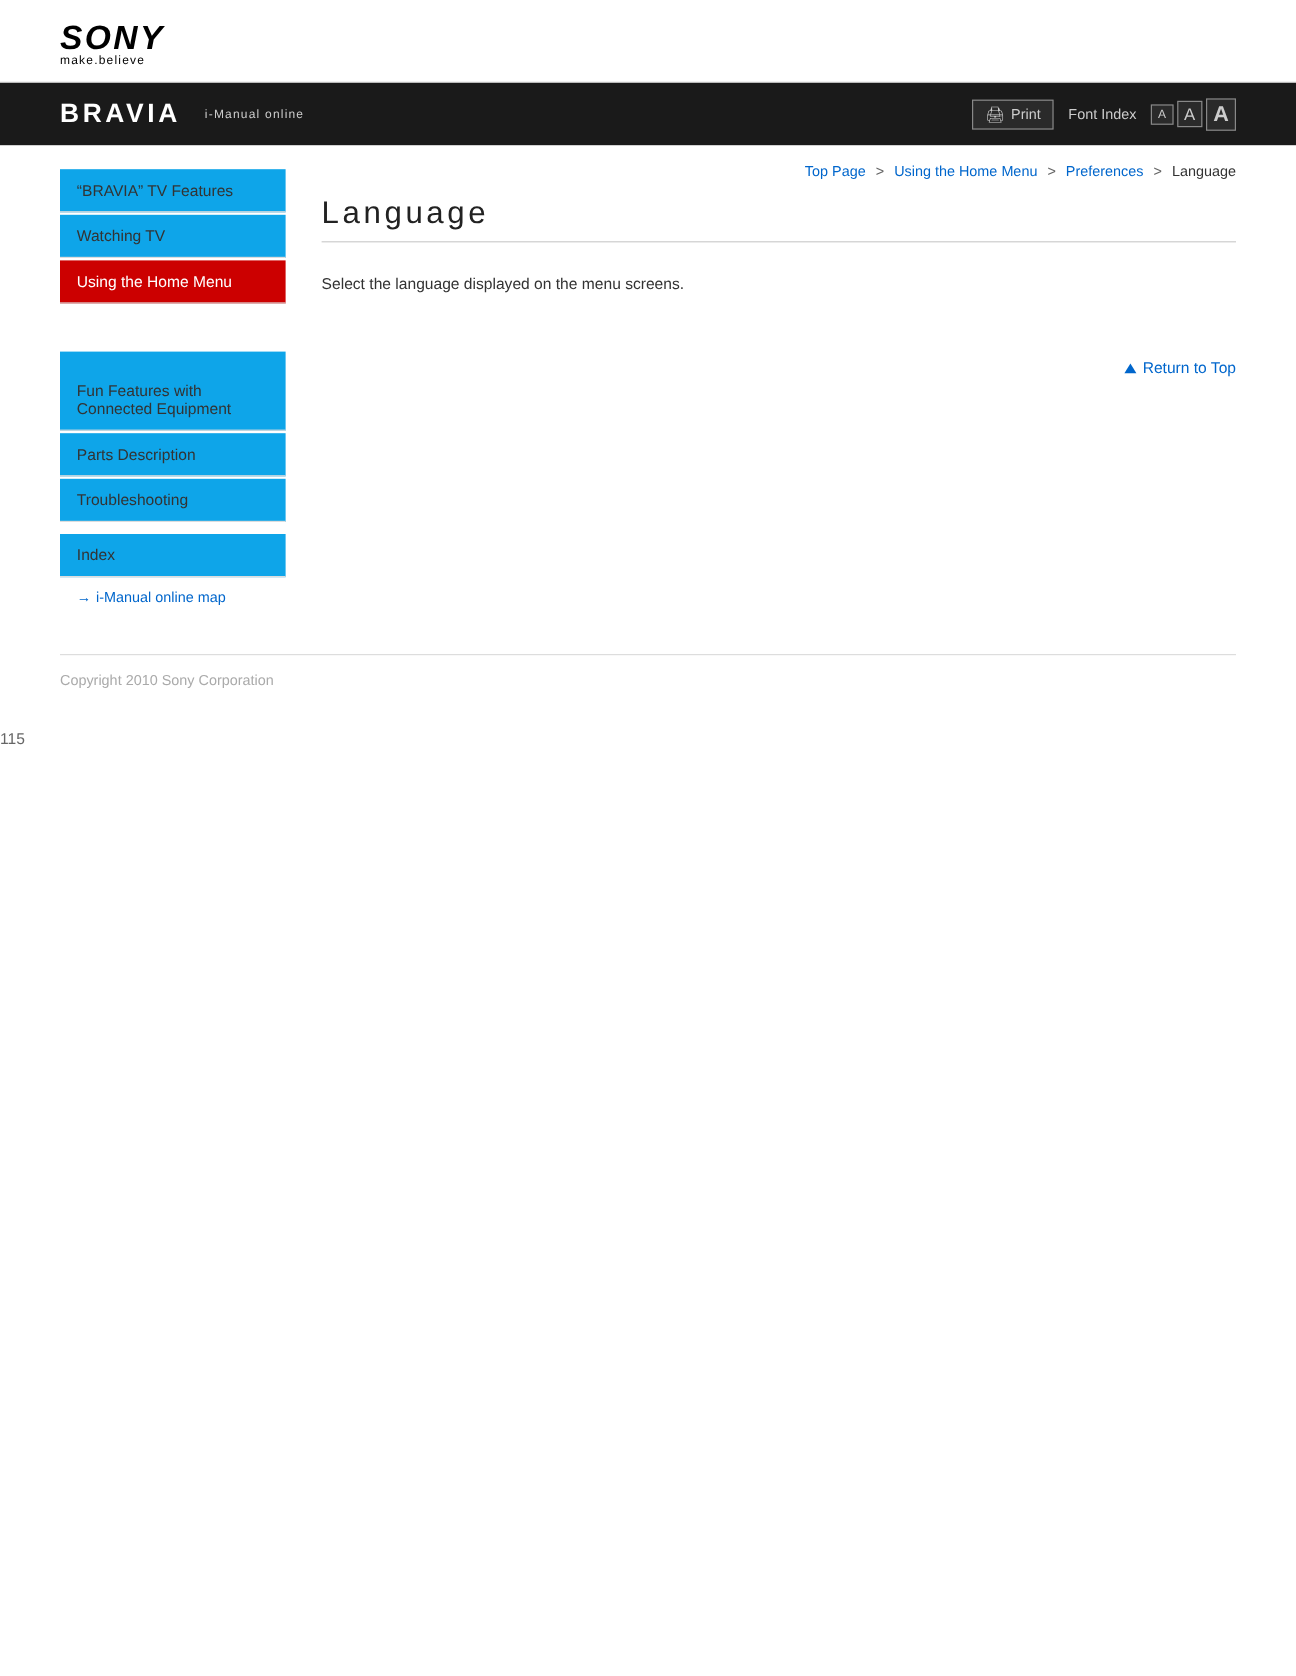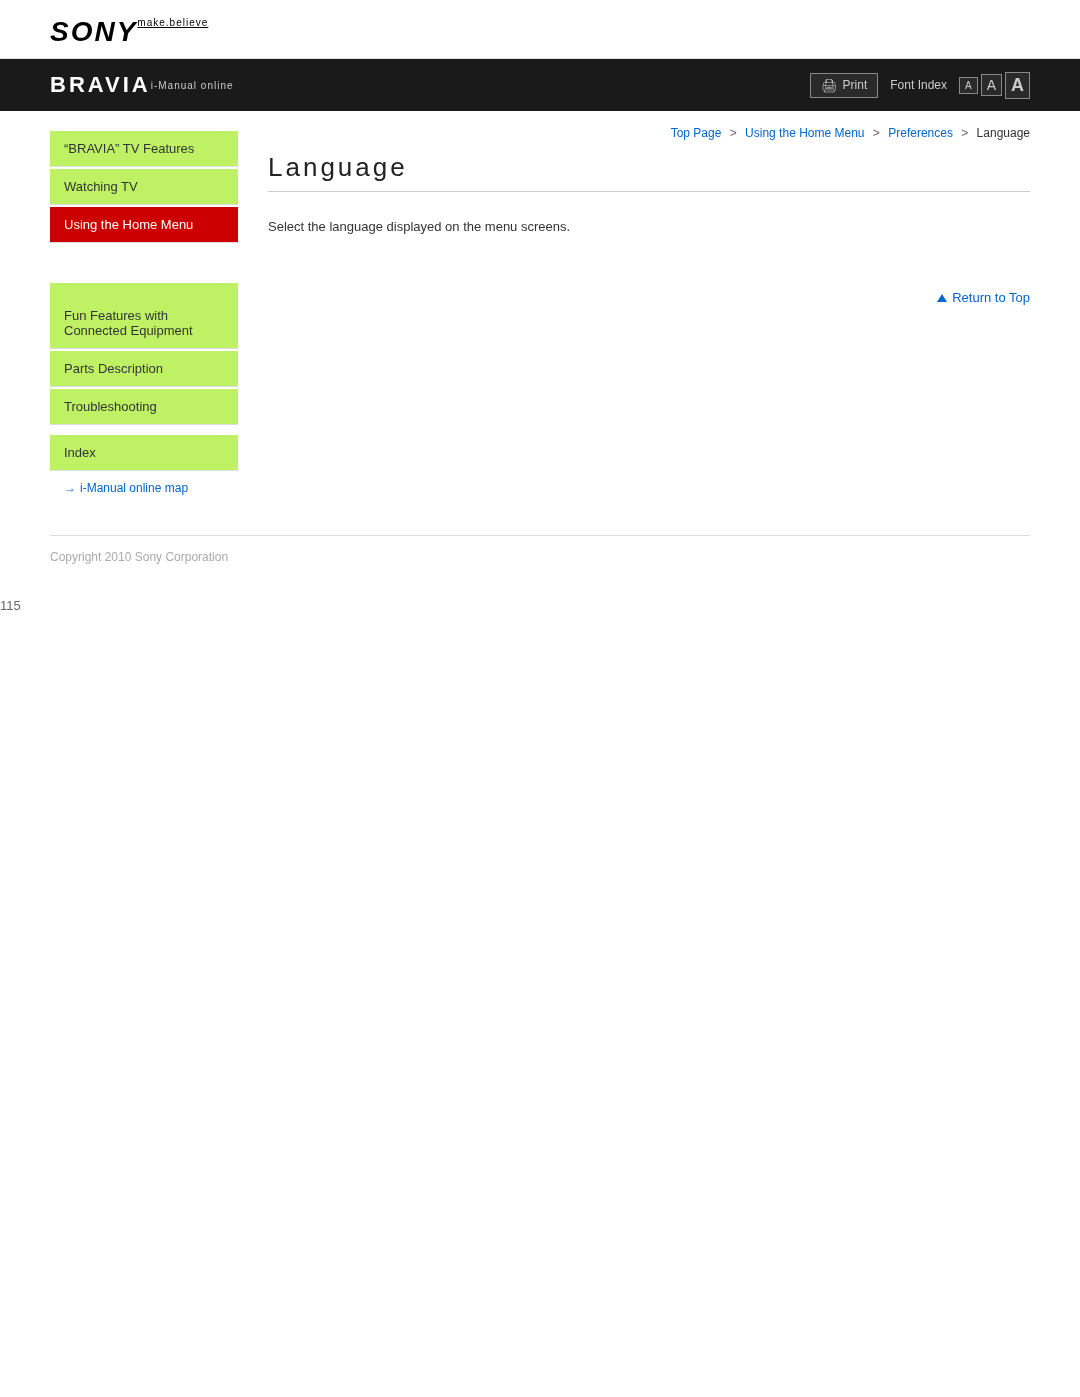--- a/index.html
+++ b/index.html
@@ -11,49 +11,49 @@
       min-height: 1397px;
     }
 
     
     .top-bar {
       padding: 18px 50px 12px 50px;
       border-bottom: 1px solid #ddd;
     }
     .sony-logo {
       display: flex;
-      flex-direction: row;
+      flex-direction: column;
       line-height: 1;
     }
     .sony-logo .sony-text {
       font-size: 28px;
       font-weight: 900;
       color: #000;
       letter-spacing: 2px;
       font-style: italic;
     }
     .sony-logo .tagline {
       font-size: 10px;
       color: #000;
       letter-spacing: 1px;
-      text-decoration: underline;
     }
 
     
     .bravia-bar {
       background: #1a1a1a;
       padding: 0 50px;
       display: flex;
       align-items: center;
       justify-content: space-between;
       height: 52px;
     }
     .bravia-left {
       display: flex;
       align-items: center;
+      gap: 20px;
     }
     .bravia-logo {
       font-size: 22px;
       font-weight: 900;
       color: #fff;
       letter-spacing: 3px;
       font-family: 'Arial Black', Arial, sans-serif;
     }
     .imanual-text {
       color: #ccc;
@@ -106,21 +106,21 @@
     .sidebar {
       width: 238px;
       min-width: 238px;
       padding: 20px 0 20px 50px;
       flex-shrink: 0;
     }
     .sidebar-item {
       padding: 10px 14px;
       font-size: 13px;
       color: #333;
-      background: #bef264;
+      background: #0ea5e9;
       border-bottom: 1px solid #ddd;
       cursor: pointer;
       margin-bottom: 2px;
     }
     .sidebar-item.active {
       background: #cc0000;
       color: #fff;
     }
     .sidebar-item.index {
       margin-top: 10px;

